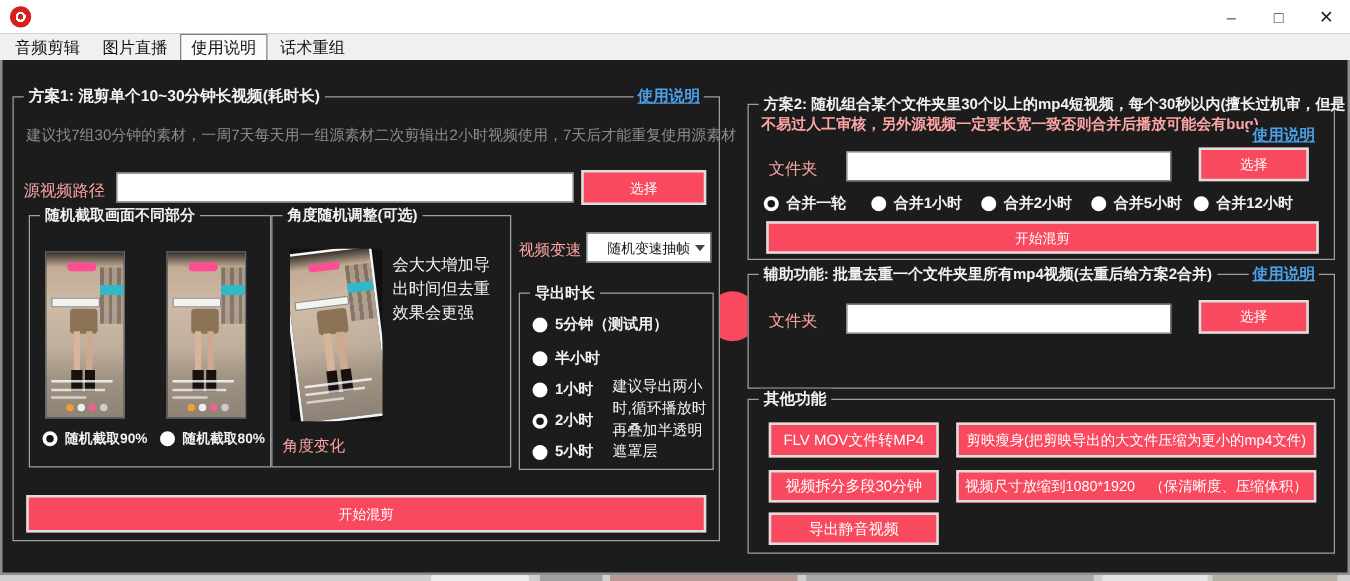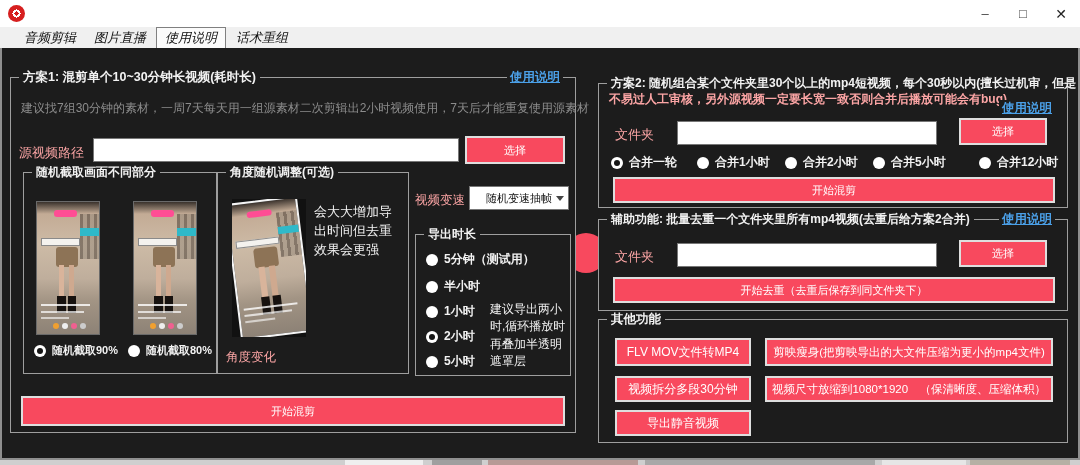--- a/index.html
+++ b/index.html
@@ -7,21 +7,21 @@
   .window{position:relative;width:1080px;height:465px;background:#1c1c1c;overflow:hidden;}
   
   .titlebar{position:absolute;top:0;left:0;right:0;height:27px;background:#ffffff;display:flex;align-items:center;}
   .app-icon{width:17px;height:17px;border-radius:50%;margin-left:8px;
     background:radial-gradient(circle at 50% 50%, #d61f1f 0 18%, #ffffff 18% 34%, #d61f1f 34% 100%);}
   .title-text{margin-left:6px;font-size:12.5px;color:#000;}
   .win-controls{margin-left:auto;display:flex;align-items:center;height:100%;}
   .win-btn{width:38px;height:100%;display:flex;align-items:center;justify-content:center;font-size:13px;color:#444;}
   .win-btn.close{color:#222;font-size:14px;}
   
-  .tabbar{position:absolute;top:27px;left:0;right:0;height:21px;background:#f0f0f0;display:flex;align-items:center;padding-left:16px;font-style:italic;}
+  .tabbar{position:absolute;top:27px;left:0;right:0;height:21px;background:#f0f0f0;display:flex;align-items:center;padding-left:4px;}
   .tab{padding:1px 8px;font-size:13px;color:#111;margin-right:2px;white-space:nowrap;}
   .tab.selected{border:1px solid #808080;background:#fbfbfb;}
   
   .content{position:absolute;top:48px;left:0;right:0;bottom:5px;background:#1c1c1c;
     border-left:2px solid #8f8f8f;border-right:2px solid #8f8f8f;border-bottom:2px solid #8f8f8f;}
   .panel{position:absolute;border:1px solid #9e9e9e;background:#1c1c1c;z-index:2;}
   .cap{position:absolute;top:-9px;left:8px;background:#1c1c1c;padding:0 4px;font-weight:bold;font-size:12.5px;color:#f2f2f2;white-space:nowrap;z-index:3;}
   .lnk{position:absolute;color:#4ba0e8;text-decoration:underline;font-weight:bold;font-size:12.5px;background:#1c1c1c;padding:0 3px;white-space:nowrap;z-index:3;}
   .lbl{position:absolute;color:#fca5a5;font-size:13px;white-space:nowrap;text-align:center;}
   .hint{position:absolute;color:#8c8c8c;font-size:12px;white-space:nowrap;}
@@ -228,37 +228,36 @@
         <span>合并1小时</span>
       </label>
       <label class="radio-item" style="left:186px;top:70px;">
         <span class="rdot"></span>
         <span>合并2小时</span>
       </label>
       <label class="radio-item" style="left:274px;top:70px;">
         <span class="rdot"></span>
         <span>合并5小时</span>
       </label>
-      <label class="radio-item" style="left:380px;top:70px;">
+      <label class="radio-item" style="left:356px;top:70px;">
         <span class="rdot"></span>
         <span>合并12小时</span>
       </label>
 
       <div class="pbtn" style="left:14px;top:93px;width:442px;height:26px;">开始混剪</div>
     </div>
 
     <div class="panel" style="left:596px;top:171px;width:470px;height:92px;">
       <span class="cap" style="font-size:12px;">辅助功能: 批量去重一个文件夹里所有mp4视频(去重后给方案2合并)</span>
       <span class="lnk" style="top:-9px;right:12px;">使用说明</span>
 
       <span class="lbl" style="left:16px;top:28px;">文件夹</span>
       <input class="tin" style="left: 78px; top: 23px; width: 260px;" value="">
       <div class="pbtn" style="left:360px;top:20px;width:88px;height:27px;">选择</div>
 
-      <div class="pbtn" style="left:14px;top:57px;width:442px;height:26px;">开始去重（去重后保存到同文件夹下）</div>
     </div>
 
     <div class="panel" style="left:596px;top:271px;width:470px;height:124px;">
       <span class="cap">其他功能</span>
 
       <div class="pbtn small" style="left:16px;top:18px;width:136px;height:28px;">FLV MOV文件转MP4</div>
       <div class="pbtn small" style="left:166px;top:18px;width:288px;height:28px;font-size:11.5px;">剪映瘦身(把剪映导出的大文件压缩为更小的mp4文件)</div>
       <div class="pbtn small" style="left:16px;top:56px;width:136px;height:26px;">视频拆分多段30分钟</div>
       <div class="pbtn small" style="left:166px;top:56px;width:288px;height:26px;font-size:11.5px;">视频尺寸放缩到1080*1920　（保清晰度、压缩体积）</div>
       <div class="pbtn small" style="left:16px;top:90px;width:136px;height:26px;">导出静音视频</div>

